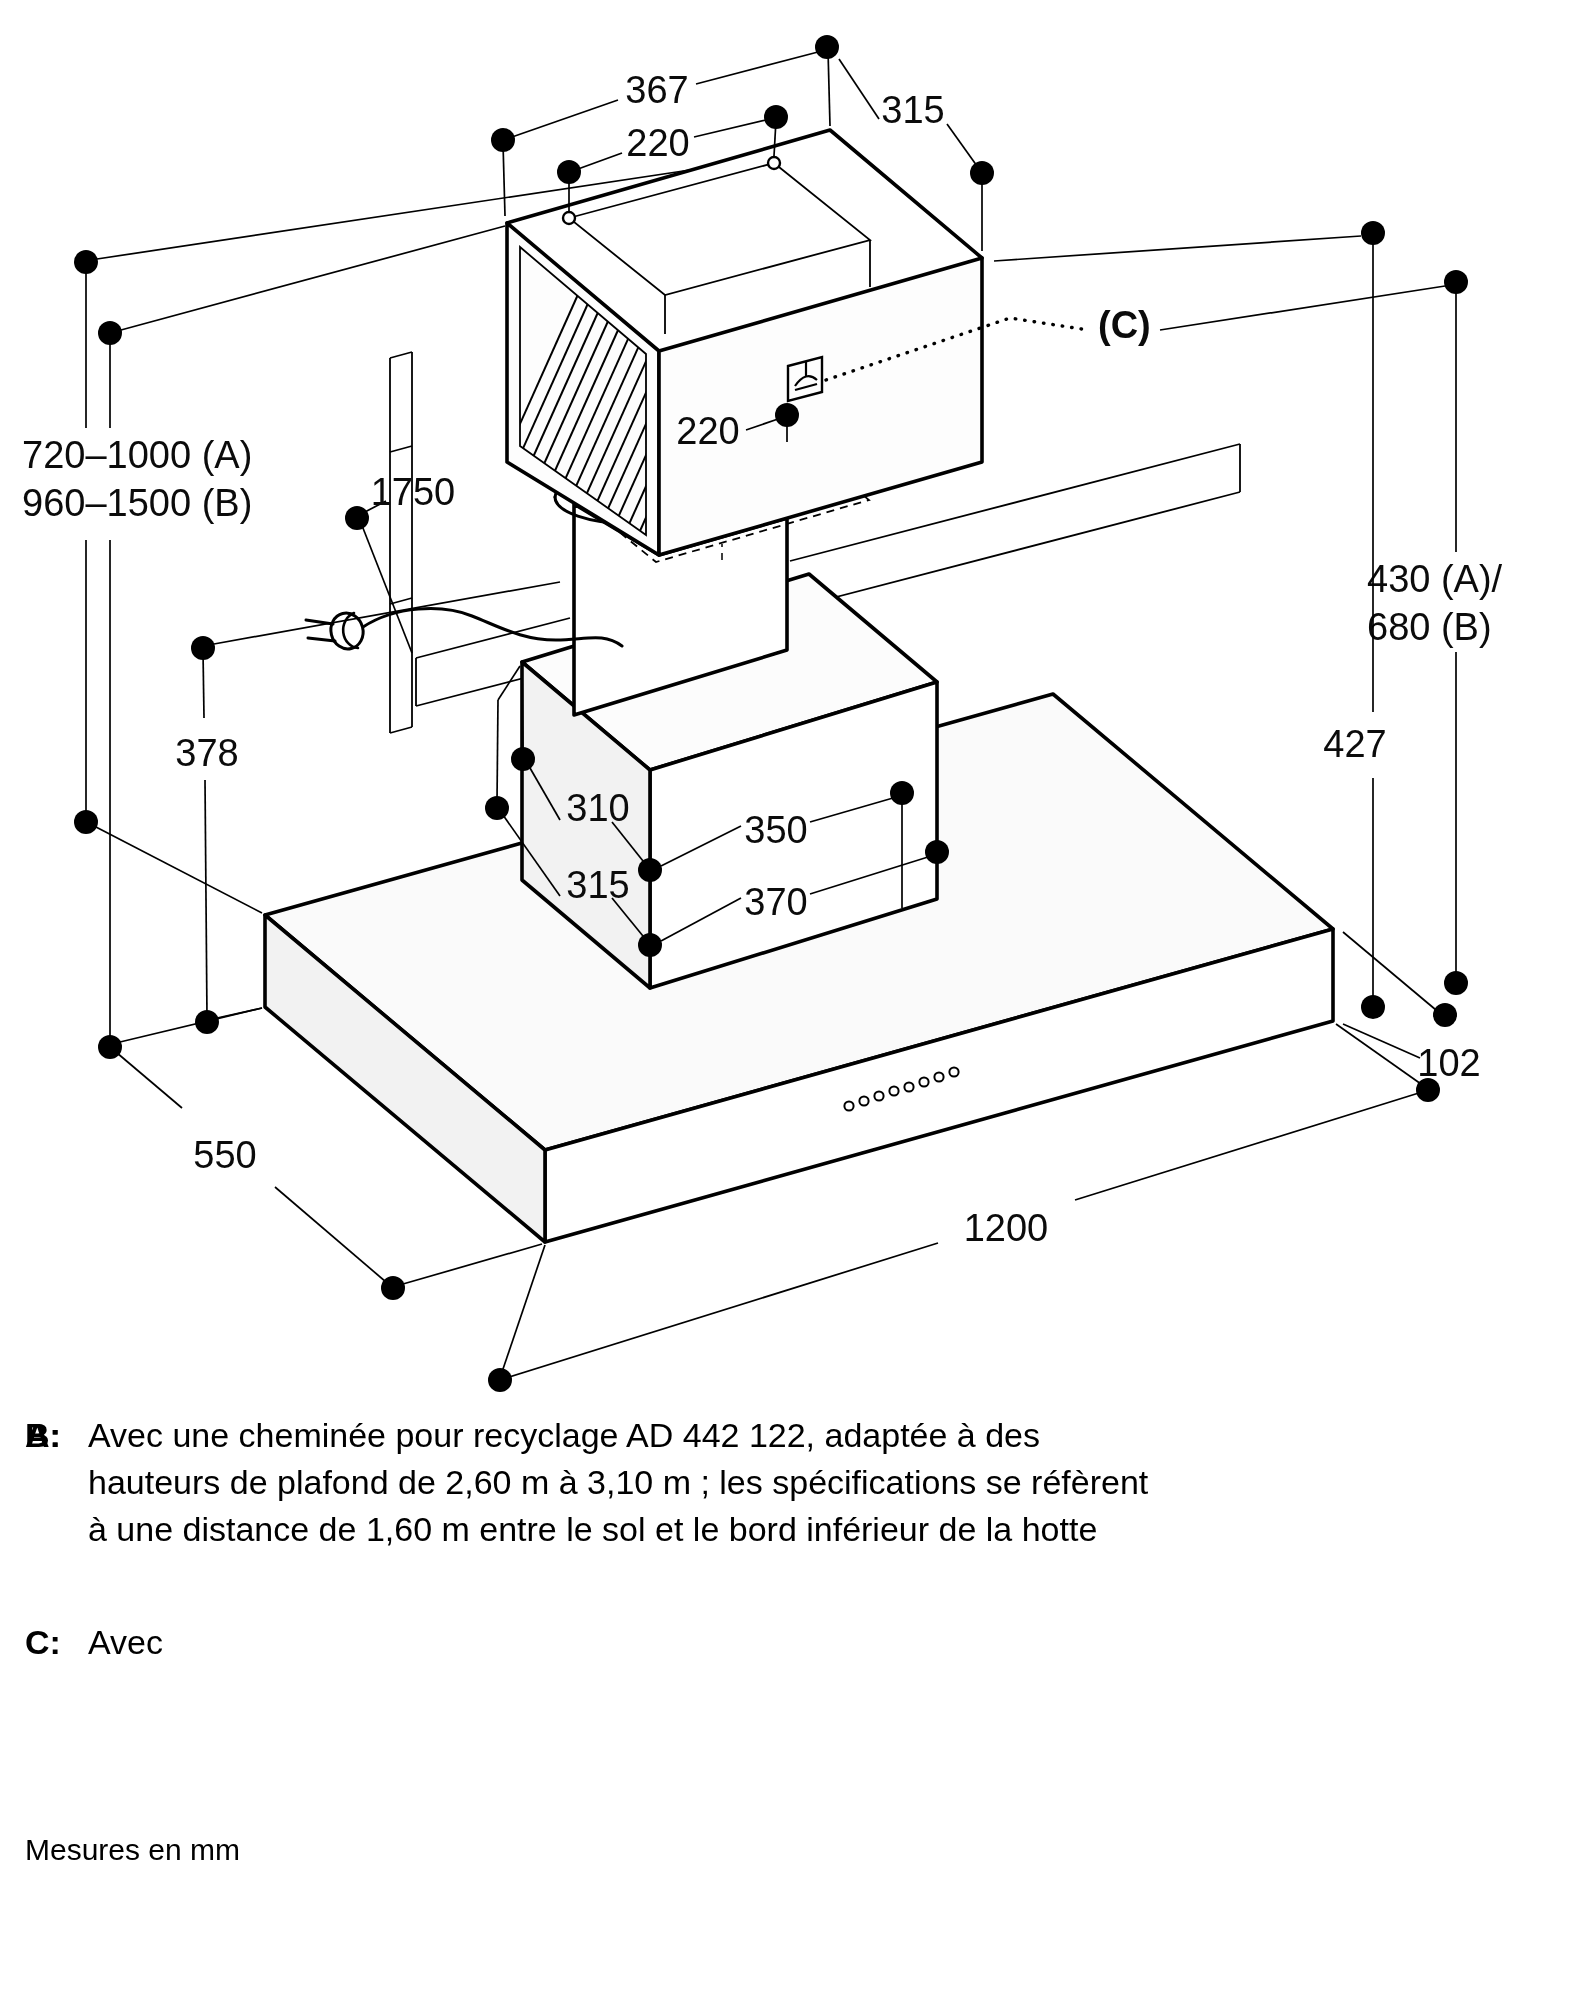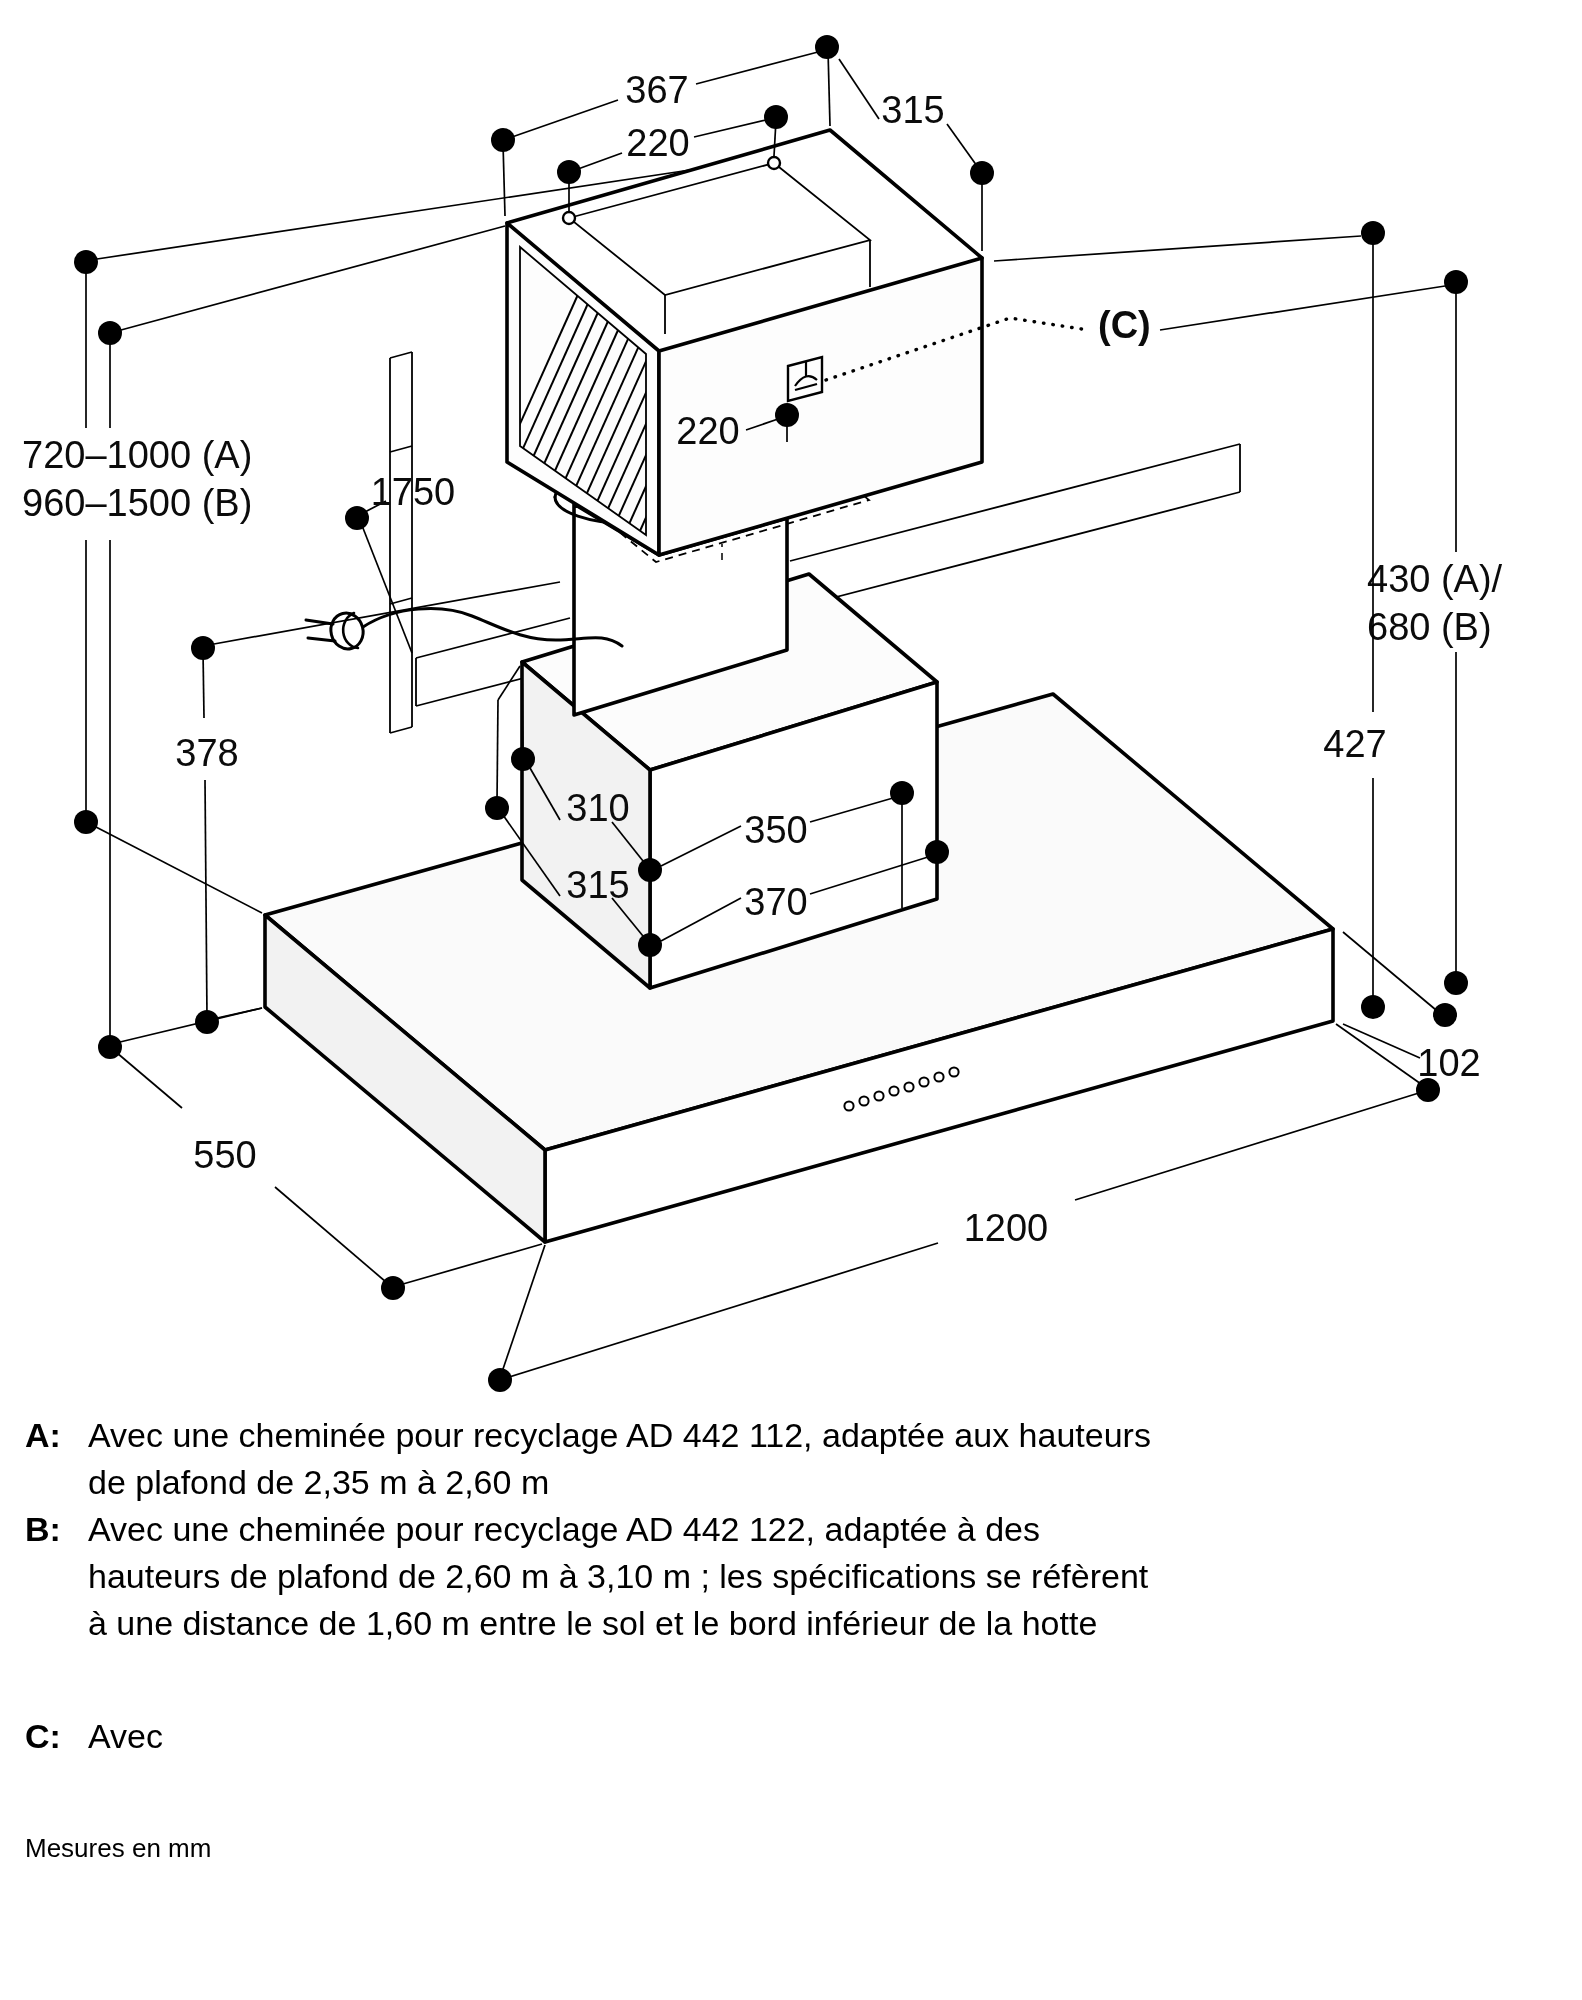--- a/index.html
+++ b/index.html
@@ -15,21 +15,21 @@
   .odot{fill:#fff;stroke:#000;stroke-width:2.4;}
   .hatch{stroke:#000;stroke-width:2;}
   .dashed{stroke:#000;stroke-width:1.8;fill:none;stroke-dasharray:8 6;}
   .dashdot{stroke:#000;stroke-width:1.5;fill:none;stroke-dasharray:16 6 3 6;}
   .dotted{stroke:#000;stroke-width:3.4;fill:none;stroke-dasharray:0.5 9;stroke-linecap:round;}
   .notes{position:absolute;left:25px;top:1412px;width:1150px;color:#000;font-size:34px;line-height:47px;}
   .note{position:relative;padding-left:63px;margin:0 0 0 0;}
   .note .key{position:absolute;left:0;top:0;font-weight:700;}
   .note.gap-b{margin-top:0px;}
   .note.gap-c{margin-top:66px;}
-  .footer{position:absolute;left:25px;top:1833px;font-size:26px;color:#000;}
+  .footer{position:absolute;left:25px;top:1833px;font-size:30px;color:#000;}
 </style>
 </head>
 <body>
 
 <svg id="drawing" width="1582" height="1408" viewBox="0 0 1582 1408" xmlns="http://www.w3.org/2000/svg">
   <defs>
     <clipPath id="grilleClip">
         <polygon points="520,247 646,354 646,535 520,446"></polygon>
       </clipPath>
   </defs>
@@ -283,21 +283,20 @@
     <line class="dim" x1="1336" y1="1024" x2="1421" y2="1084"></line>
     <line class="dim" x1="506" y1="1378" x2="938" y2="1243"></line>
     <line class="dim" x1="1075" y1="1200" x2="1422" y2="1092"></line>
     <text class="dim-label" x="1006" y="1241" text-anchor="middle">1200</text>
   </g>
 </svg>
 
 <div class="notes">
   <div class="note">
     <span class="key">A:</span>
-    <span>Avec une cheminée pour recyclage AD 442 112, adaptée aux hauteurs de plafond de 2,35 m à 2,60 m</span>
   </div>
   <div class="note gap-b">
     <span class="key">B:</span>
     <span>Avec une cheminée pour recyclage AD 442 122, adaptée à des hauteurs de plafond de 2,60 m à 3,10 m ; les spécifications se réfèrent à une distance de 1,60 m entre le sol et le bord inférieur de la hotte</span>
   </div>
   <div class="note gap-c">
     <span class="key">C:</span>
     <span>Avec</span>
   </div>
 </div>

